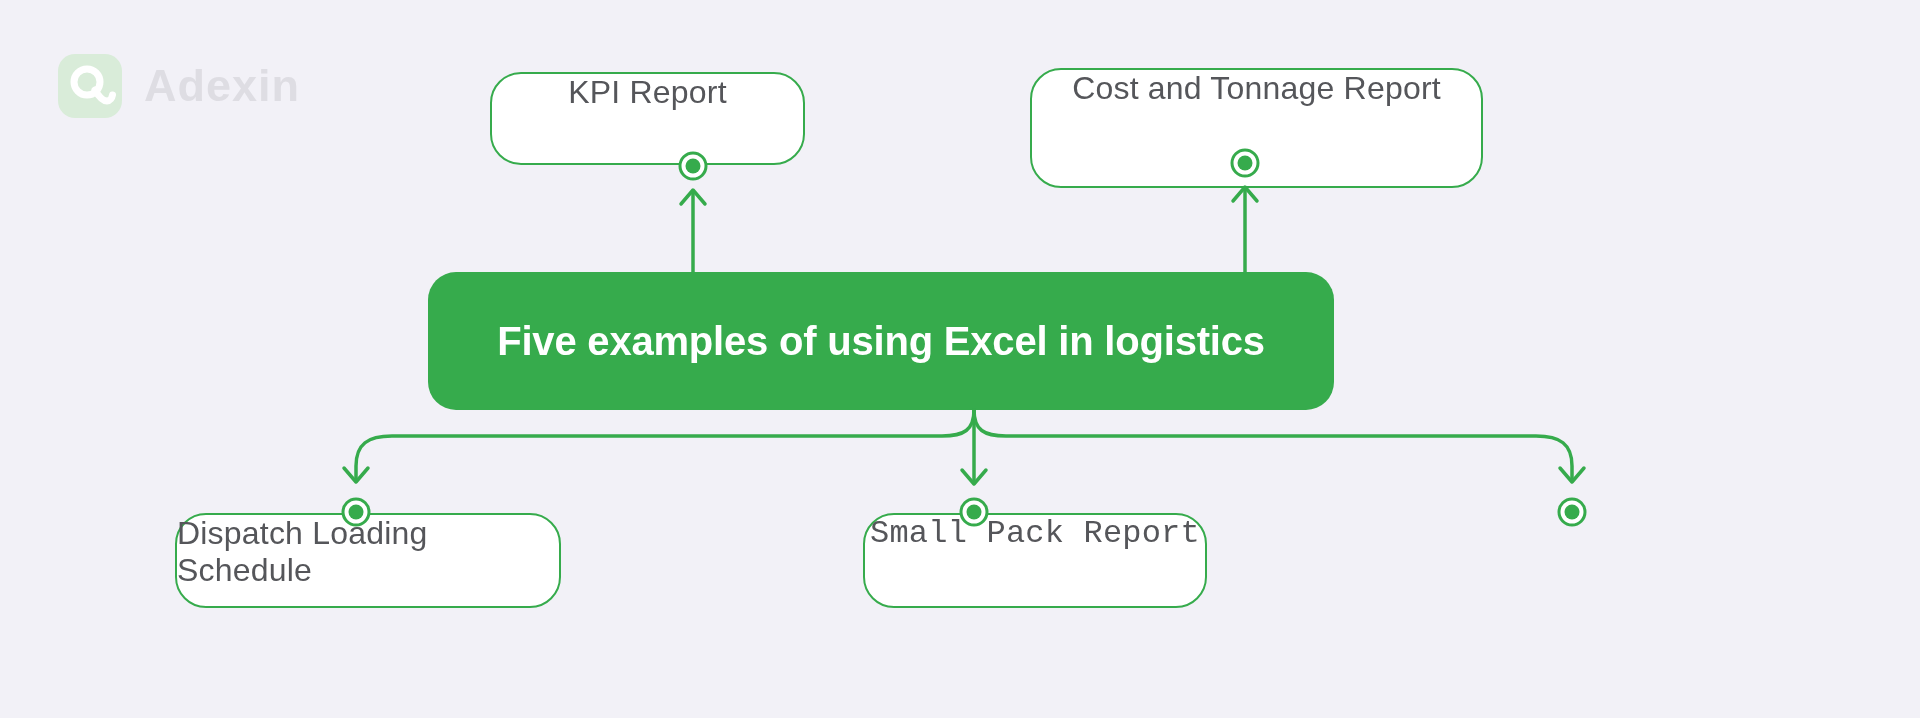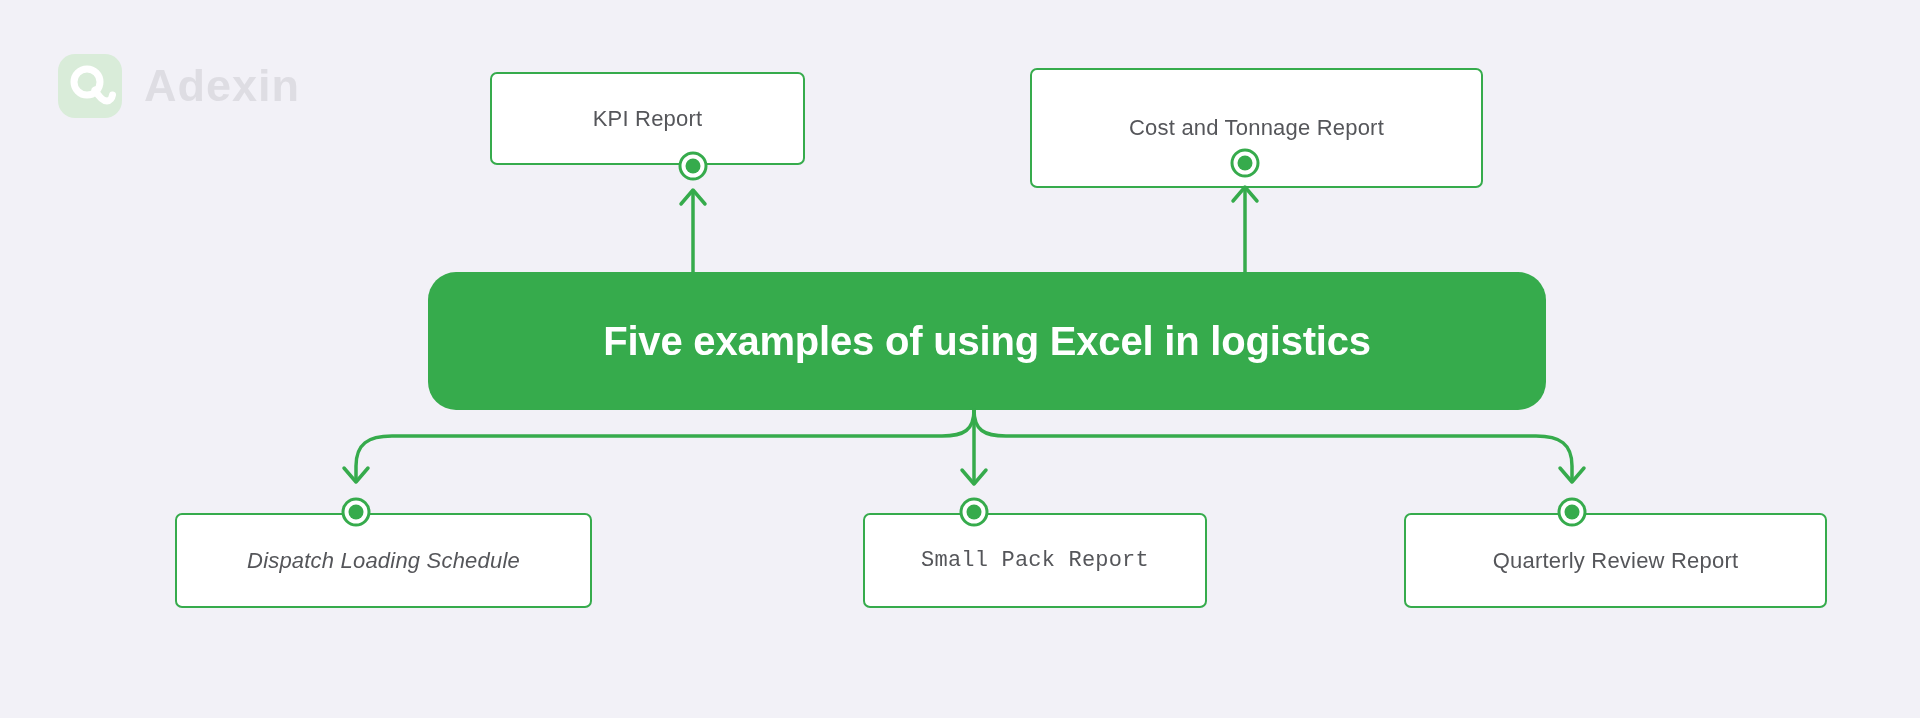--- a/index.html
+++ b/index.html
@@ -33,34 +33,34 @@
   svg.connectors{position:absolute;left:0;top:0;width:1920px;height:718px;z-index:3;pointer-events:none;}
   .conn{fill:none;stroke:var(--accent);stroke-width:3.5;stroke-linecap:round;stroke-linejoin:round;}
   .dot-outer{fill:#ffffff;stroke:var(--accent);stroke-width:3;}
   .dot-inner{fill:var(--accent);}
 
   
   .node{
     position:absolute;z-index:2;
     background:var(--node-fill);
     border:2.5px solid var(--accent);
-    border-radius:7px;
-    display:flex;align-items:center;justify-content:center;
+    border-radius:31px;
+    display:flex;align-items:flex-start;justify-content:center;
     color:var(--node-text);
-    font-size:22px;letter-spacing:0.2px;
+    font-size:32px;letter-spacing:0.2px;
   }
   .node-kpi{left:490px;top:72px;width:315px;height:93px;}
   .node-cost{left:1030px;top:68px;width:453px;height:120px;}
-  .node-dispatch{left:175px;top:513px;width:417px;height:95px;font-style:italic;}
+  .node-dispatch{left:175px;top:513px;width:386px;height:95px;}
   .node-small{left:863px;top:513px;width:344px;height:95px;font-family:Liberation Mono, monospace;}
   .node-quarterly{left:1404px;top:513px;width:423px;height:95px;}
 
   .central{
     position:absolute;z-index:2;
-    left:428px;top:272px;width:1118px;height:138px;
+    left:428px;top:272px;width:906px;height:138px;
     background:var(--accent);border-radius:28px;
     display:flex;align-items:center;justify-content:center;
   }
   .central-title{
     color:#ffffff;font-size:40px;font-weight:700;letter-spacing:-0.2px;
   }
 </style>
 </head>
 <body>
 
@@ -84,23 +84,20 @@
     <span>KPI Report</span>
   </div>
   <div class="node node-cost">
     <span>Cost and Tonnage Report</span>
   </div>
   <div class="node node-dispatch">
     <span>Dispatch Loading Schedule</span>
   </div>
   <div class="node node-small">
     <span>Small Pack Report</span>
-  </div>
-  <div class="node node-quarterly">
-    <span>Quarterly Review Report</span>
   </div>
 
   <svg class="connectors">
 
     <g>
       <path class="conn" d="M 693 272 L 693 192"></path>
       <path class="conn" d="M 681 204 L 693 190 L 705 204"></path>
     </g>
 
     <g>

